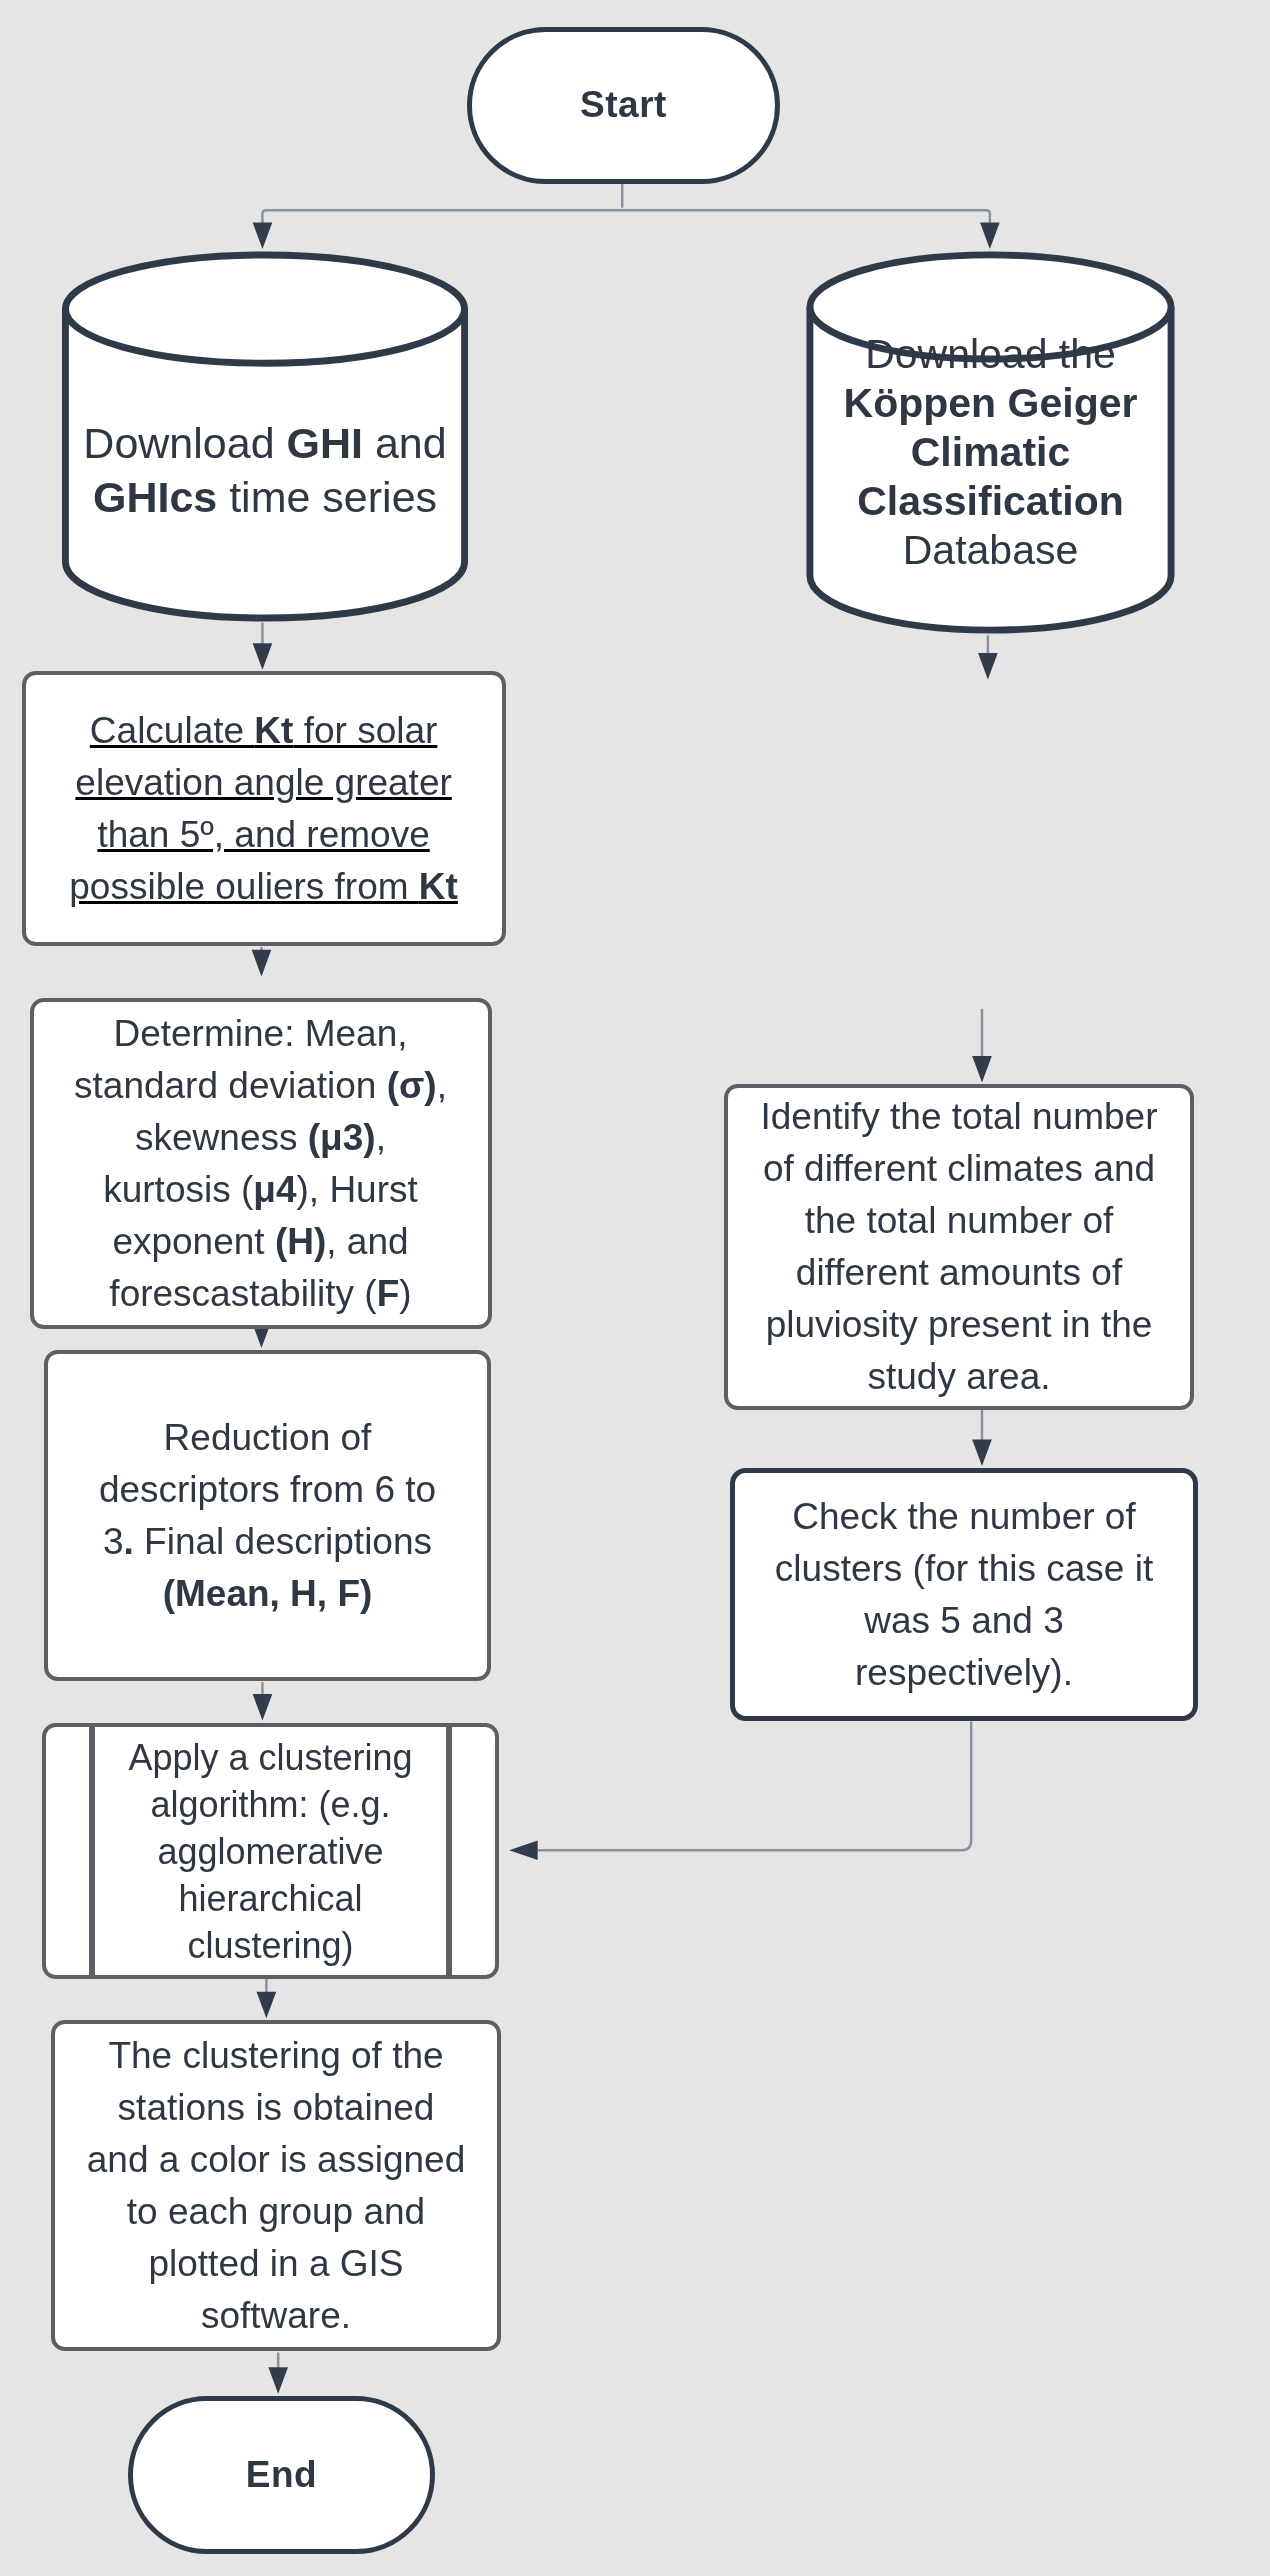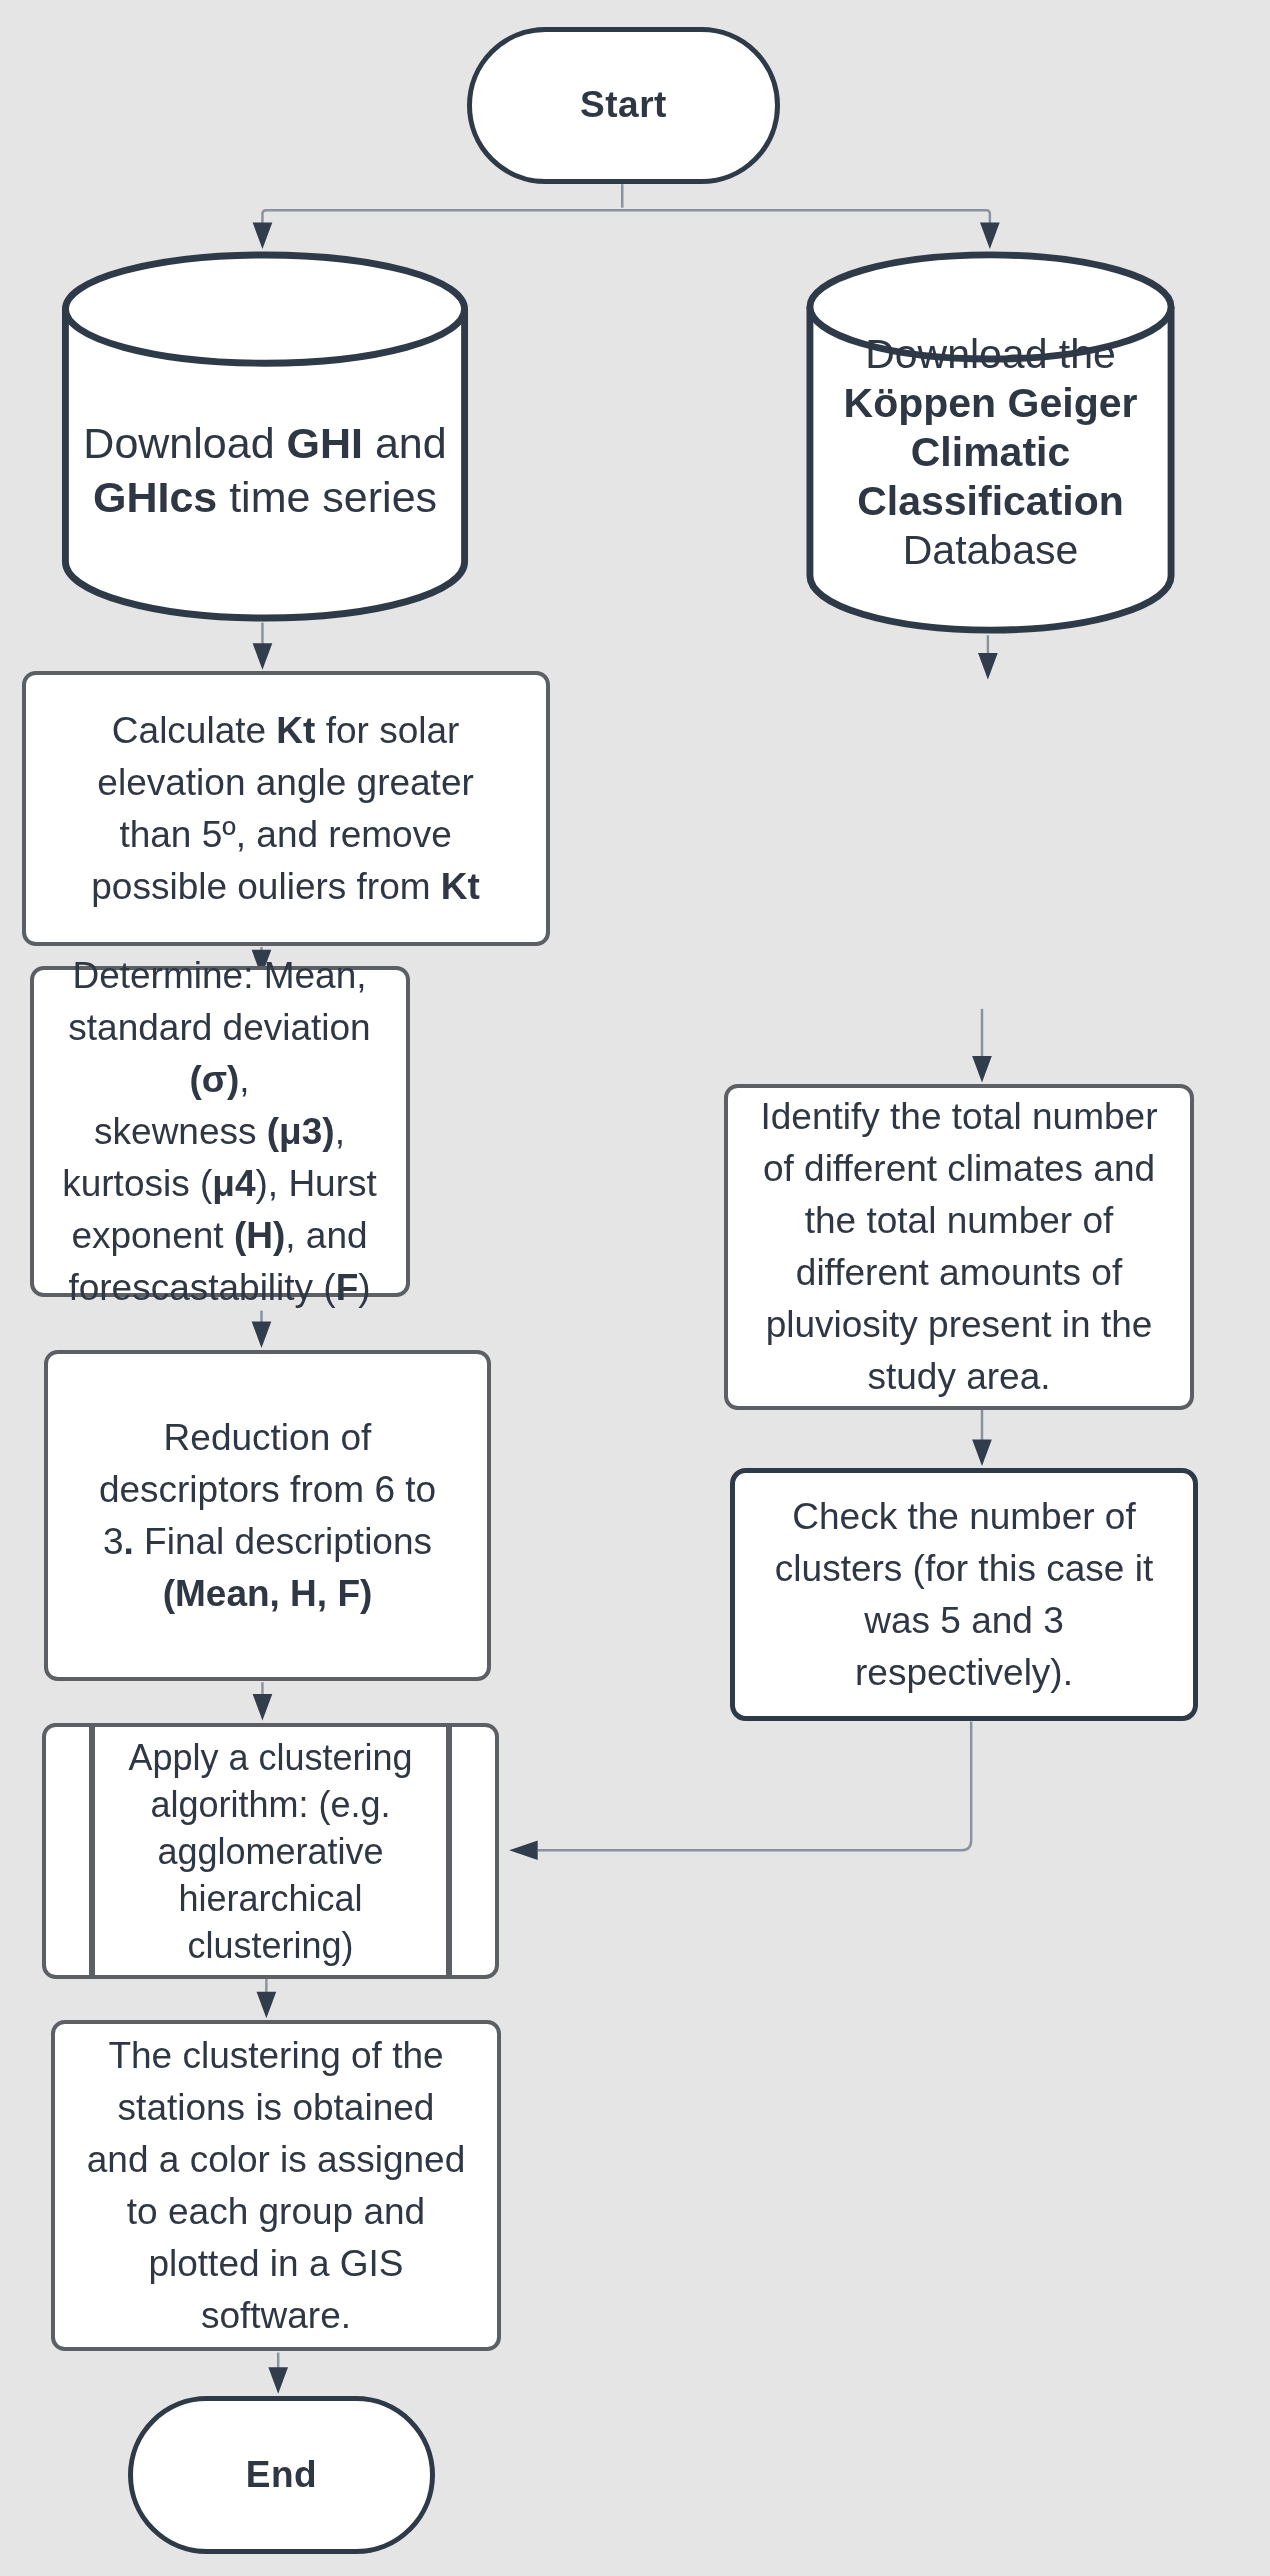--- a/index.html
+++ b/index.html
@@ -29,22 +29,22 @@
 
   
   .cyl { background:transparent;padding-left:40px; }
   .cyl-shape { position:absolute; left:0; top:0; width:100%; height:100%; }
   .cyl .label { position:absolute; left:0; right:0; }
 
   
   #n-start     { left:467px; top:26.5px;   width:313px; height:157px; }
   #n-ghi       { left:61px;  top:251px;  width:408px; height:371px; }
   #n-koppen    { left:806px; top:251px;  width:369px; height:383px; }
-  #n-calc      { left:21.6px;  top:671px;  width:528px; height:275px; }
-  #n-determine { left:29.5px;  top:966px;  width:380px; height:331px; }
+  #n-calc      { left:21.6px;  top:671px;  width:484px; height:275px;text-decoration:underline; }
+  #n-determine { left:29.5px;  top:998px;  width:462px; height:331px; }
   #n-reduction { left:44px;  top:1350px; width:447px; height:331px; }
   #n-apply     { left:42px;  top:1723px; width:457px; height:256px; }
   #n-result    { left:51px;  top:2020px; width:450px; height:331px; }
   #n-end       { left:128px; top:2396px; width:307px; height:158px; }
   #n-verify    { left:730px; top:681px;  width:470px; height:326px; }
   #n-identify  { left:724px; top:1084px; width:470px; height:326px; }
   #n-check     { left:730px; top:1468px; width:468px; height:253px; }
 
   #n-ghi .label    { font-size:43px; line-height:54px; top:165px; }
   #n-koppen .label { font-size:41px; line-height:49px; top:79px; }

